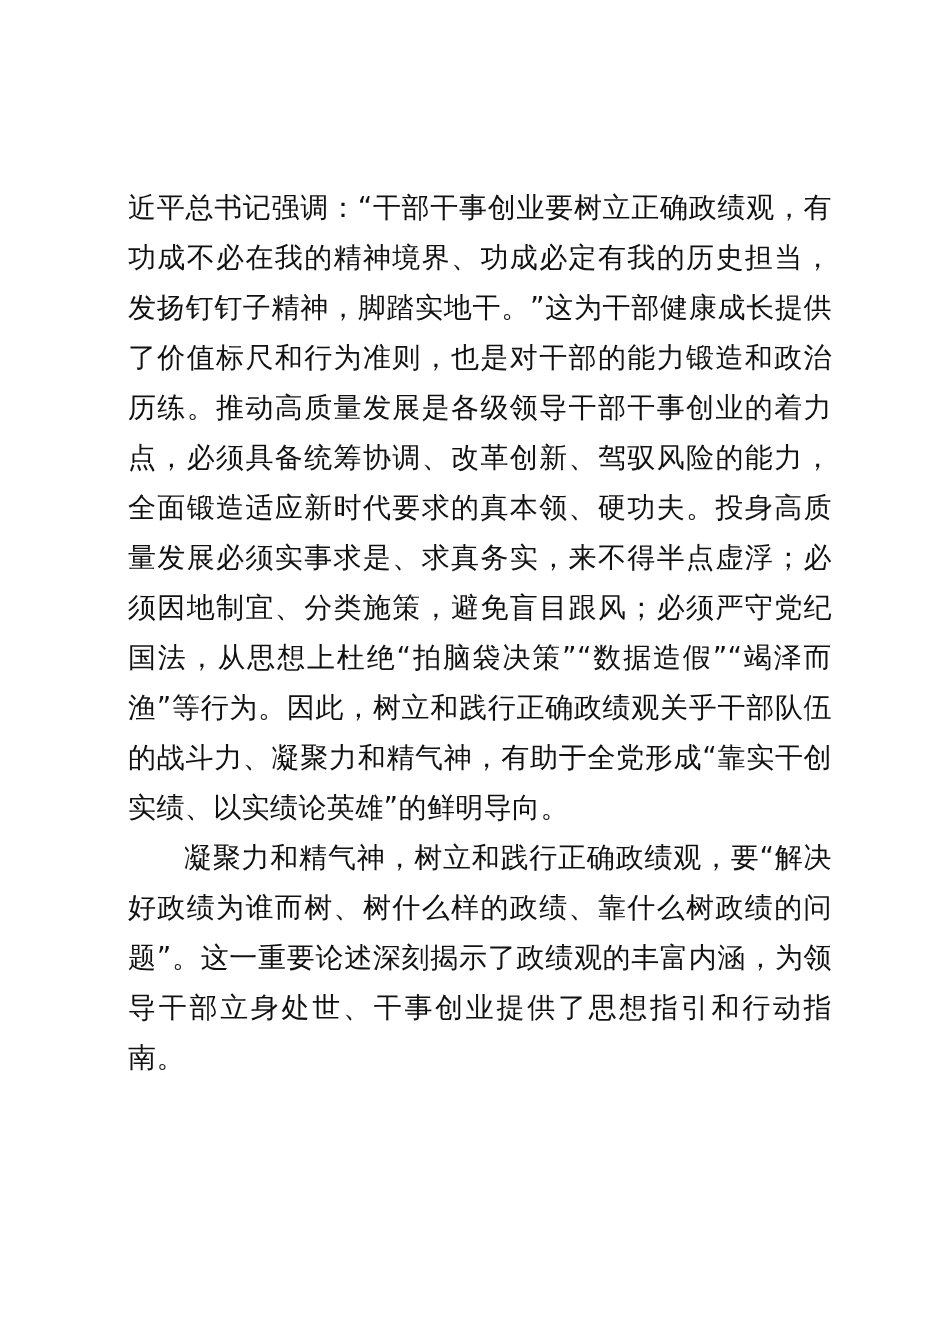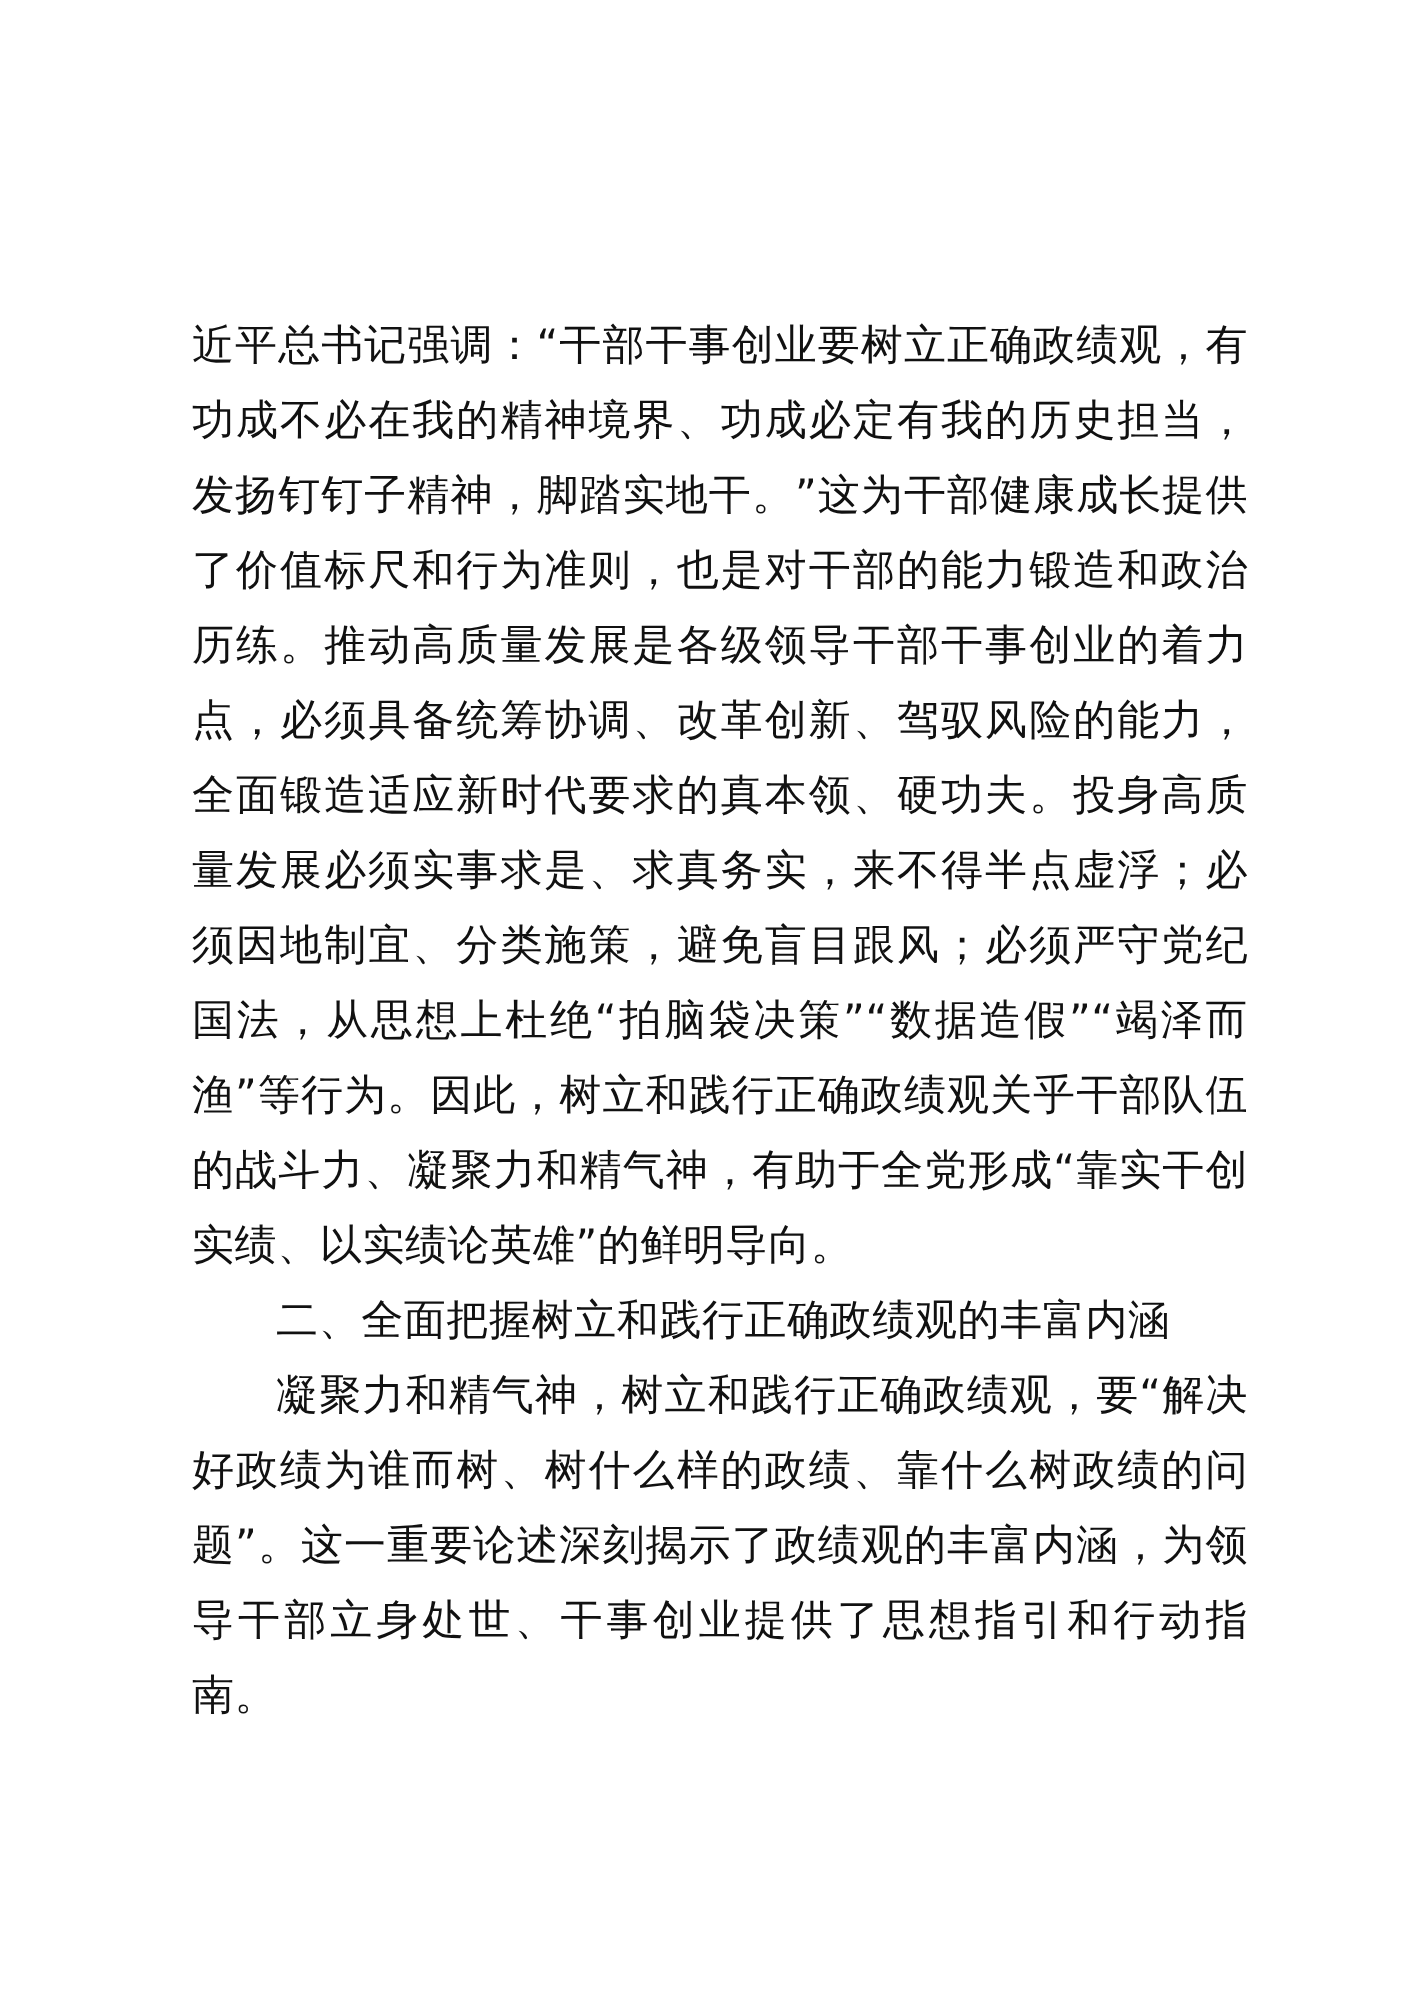--- a/index.html
+++ b/index.html
@@ -1,22 +1,21 @@
 <!DOCTYPE html>
 <html><head>
 <meta charset="utf-8">
 <style>
   html, body { margin:0; padding:0; background:#ffffff; }
   body { width:950px; height:1344px; position:relative; overflow:hidden;
          font-family:"DejaVu Sans", "Liberation Sans", sans-serif; color:#111; }
-  .page { position:absolute; left:128px; top:183px; width:704px;margin-top:22px; }
+  .page { position:absolute; left:128px; top:183px; width:704px; }
   .p { font-size:28px; line-height:50px; margin:0; text-align:justify; text-align-last:left; letter-spacing:0.4px; }
   .indent { text-indent:56px; }
   .b { font-weight:bold; }
 </style>
 </head>
 <body>
 
 <div class="page">
   <p class="p">近平总书记强调：“干部干事创业要树立正确政绩观，有功成不必在我的精神境界、功成必定有我的历史担当，发扬钉钉子精神，脚踏实地干。”这为干部健康成长提供了价值标尺和行为准则，也是对干部的能力锻造和政治历练。推动高质量发展是各级领导干部干事创业的着力点，必须具备统筹协调、改革创新、驾驭风险的能力，全面锻造适应新时代要求的真本领、硬功夫。投身高质量发展必须实事求是、求真务实，来不得半点虚浮；必须因地制宜、分类施策，避免盲目跟风；必须严守党纪国法，从思想上杜绝“拍脑袋决策”“数据造假”“竭泽而渔”等行为。因此，树立和践行正确政绩观关乎干部队伍的战斗力、凝聚力和精气神，有助于全党形成“靠实干创实绩、以实绩论英雄”的鲜明导向。</p>
-  <p class="p indent">二、全面把握树立和践行正确政绩观的丰富内涵</p>
   <p class="p indent">凝聚力和精气神，树立和践行正确政绩观，要“解决好政绩为谁而树、树什么样的政绩、靠什么树政绩的问题”。这一重要论述深刻揭示了政绩观的丰富内涵，为领导干部立身处世、干事创业提供了思想指引和行动指南。</p>
 </div>
 
 </body></html>

